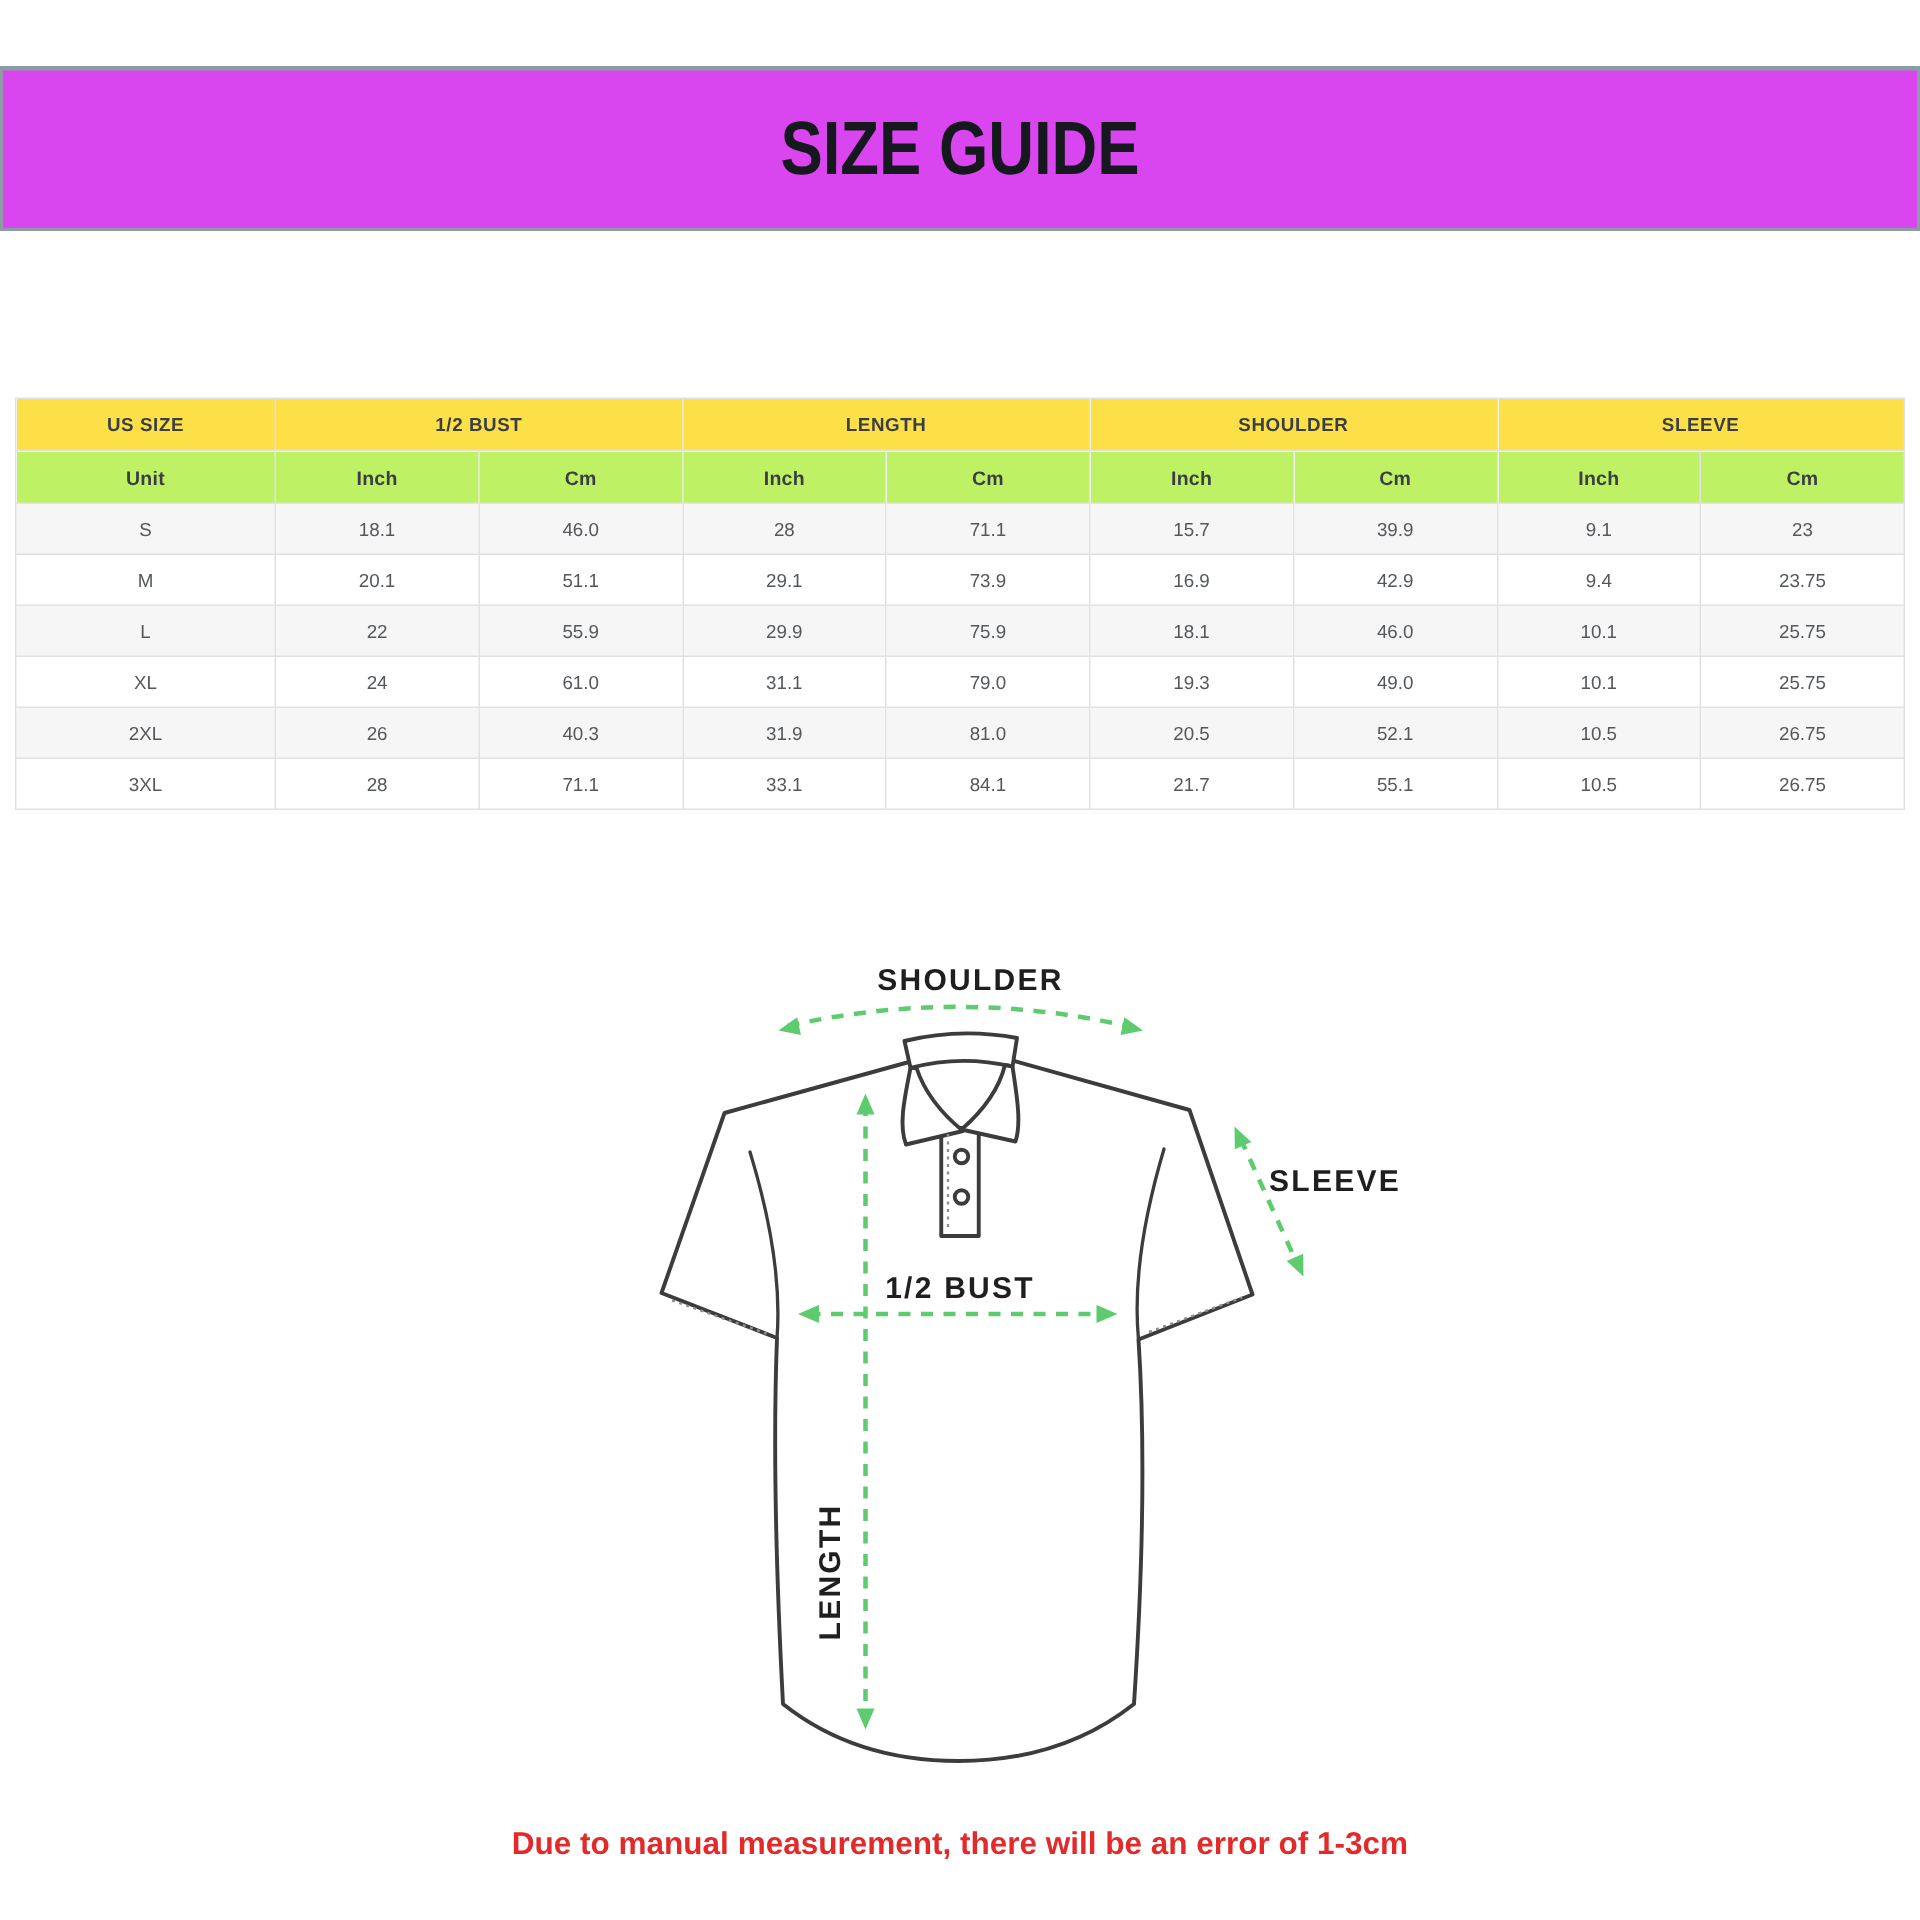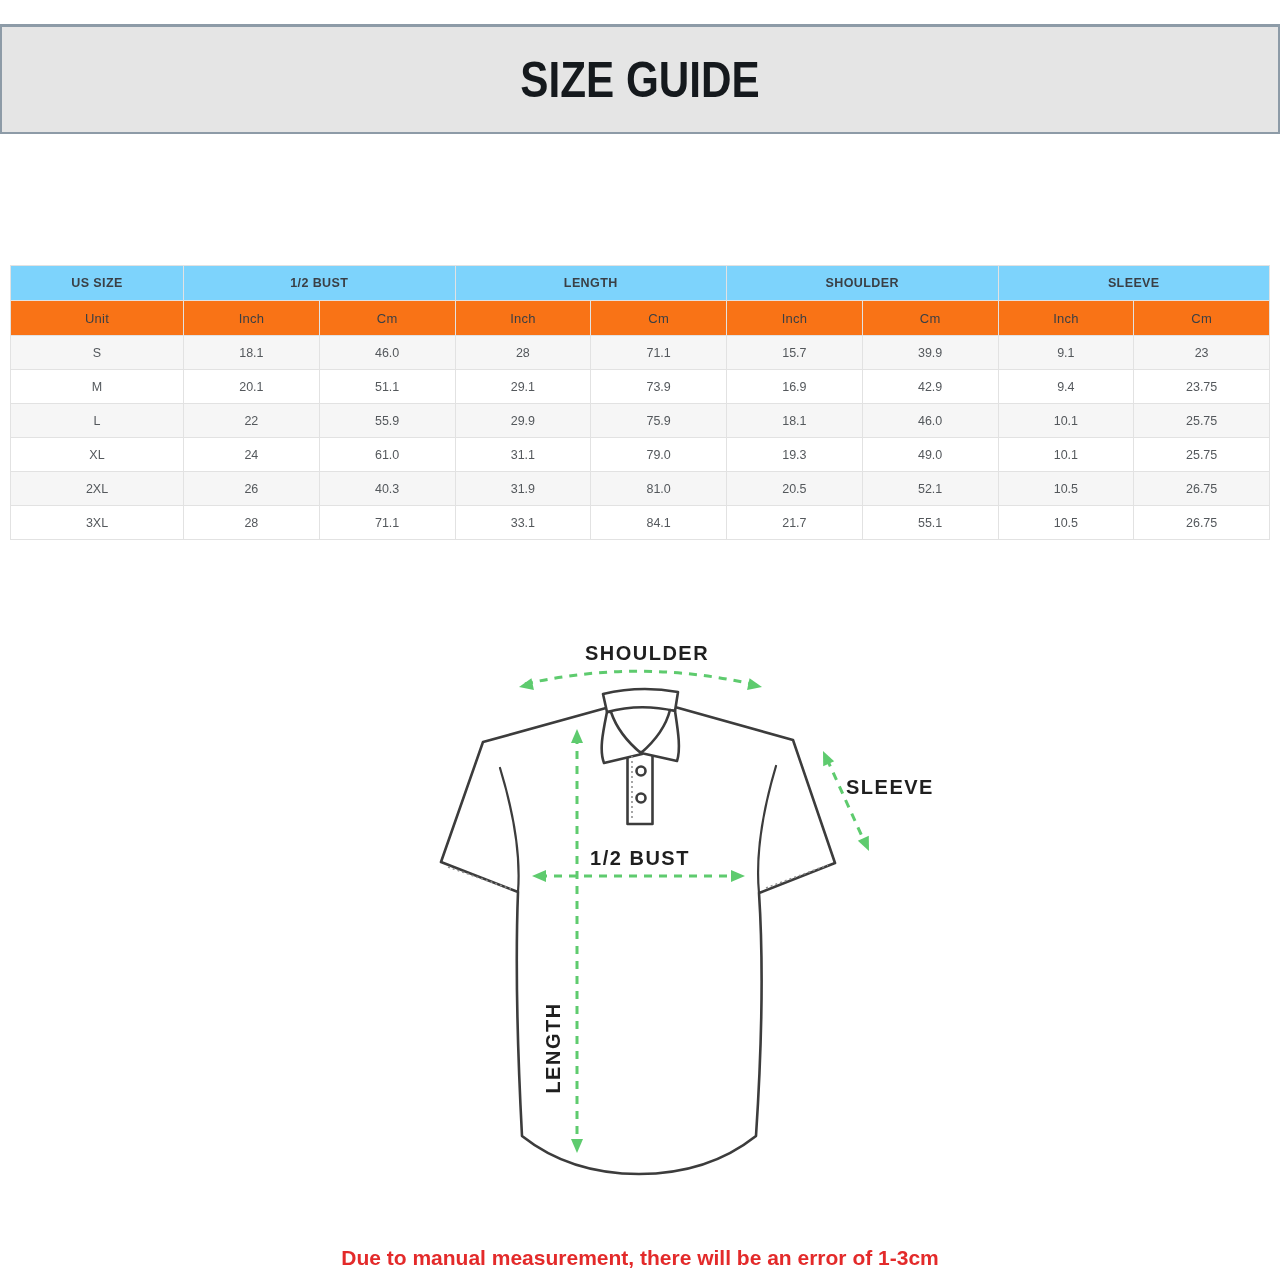--- a/index.html
+++ b/index.html
@@ -1,46 +1,46 @@
 <!DOCTYPE html>
 <html><head>
 <meta charset="utf-8">
 <style>
   html,body{margin:0;padding:0;background:#ffffff;}
   body{width:1280px;height:1280px;position:relative;font-family:"Liberation Sans","DejaVu Sans",sans-serif;}
 
   
-  .banner{position:absolute;left:0;top:24px;width:1276px;height:105px;
-    background:#e5e5e5;border:2px solid #8d9ba7;border-top-width:3px;
+  .banner{position:absolute;left:0;top:44px;width:1276px;height:105px;
+    background:#d946ef;border:2px solid #8d9ba7;border-top-width:3px;
     display:flex;align-items:center;justify-content:center;}
   .banner-title{font-size:48px;font-weight:800;color:#15191d;letter-spacing:0px;
     transform:scaleX(.88) scaleY(1.05);white-space:nowrap;}
 
   
   .size-table{position:absolute;left:10px;top:265px;width:1260px;
     border-collapse:collapse;table-layout:fixed;}
   .size-table col.first{width:173px;}
   .size-table td,.size-table th{border:1px solid #e2e2e2;text-align:center;vertical-align:middle;
     padding:0;overflow:hidden;white-space:nowrap;}
   .size-table thead tr{height:35px;}
   .size-table tbody tr{height:34px;}
-  .group-row th{background:#7dd3fc;font-size:12.5px;font-weight:700;color:#3a3f45;letter-spacing:.4px;}
-  .unit-row th{background:#f97316;font-size:13px;font-weight:400;color:#3a3f45;letter-spacing:.2px;}
+  .group-row th{background:#fde047;font-size:12.5px;font-weight:700;color:#3a3f45;letter-spacing:.4px;}
+  .unit-row th{background:#bef264;font-size:13px;font-weight:700;color:#3a3f45;letter-spacing:.2px;}
   .size-table tbody td{font-size:12.5px;font-weight:400;color:#54585c;background:#ffffff;}
   .size-table tbody tr.alt td{background:#f6f6f6;}
 
   
   .diagram{position:absolute;left:420px;top:630px;width:520px;height:570px;}
   .diagram svg{display:block;width:100%;height:100%;}
   .svg-label{font-family:"Liberation Sans","DejaVu Sans",sans-serif;font-size:20px;font-weight:700;
     fill:#1f1f1f;letter-spacing:1.5px;}
 
   
   .note{position:absolute;left:0;top:1218px;width:1280px;text-align:center;
-    font-size:21px;font-weight:700;color:#e32a2a;margin-top:28px;}
+    font-size:21px;font-weight:700;color:#e32a2a;}
 </style>
 </head>
 <body>
 
 <div class="banner">
   <div class="banner-title">SIZE GUIDE</div>
 </div>
 
 <table class="size-table">
   <colgroup>

